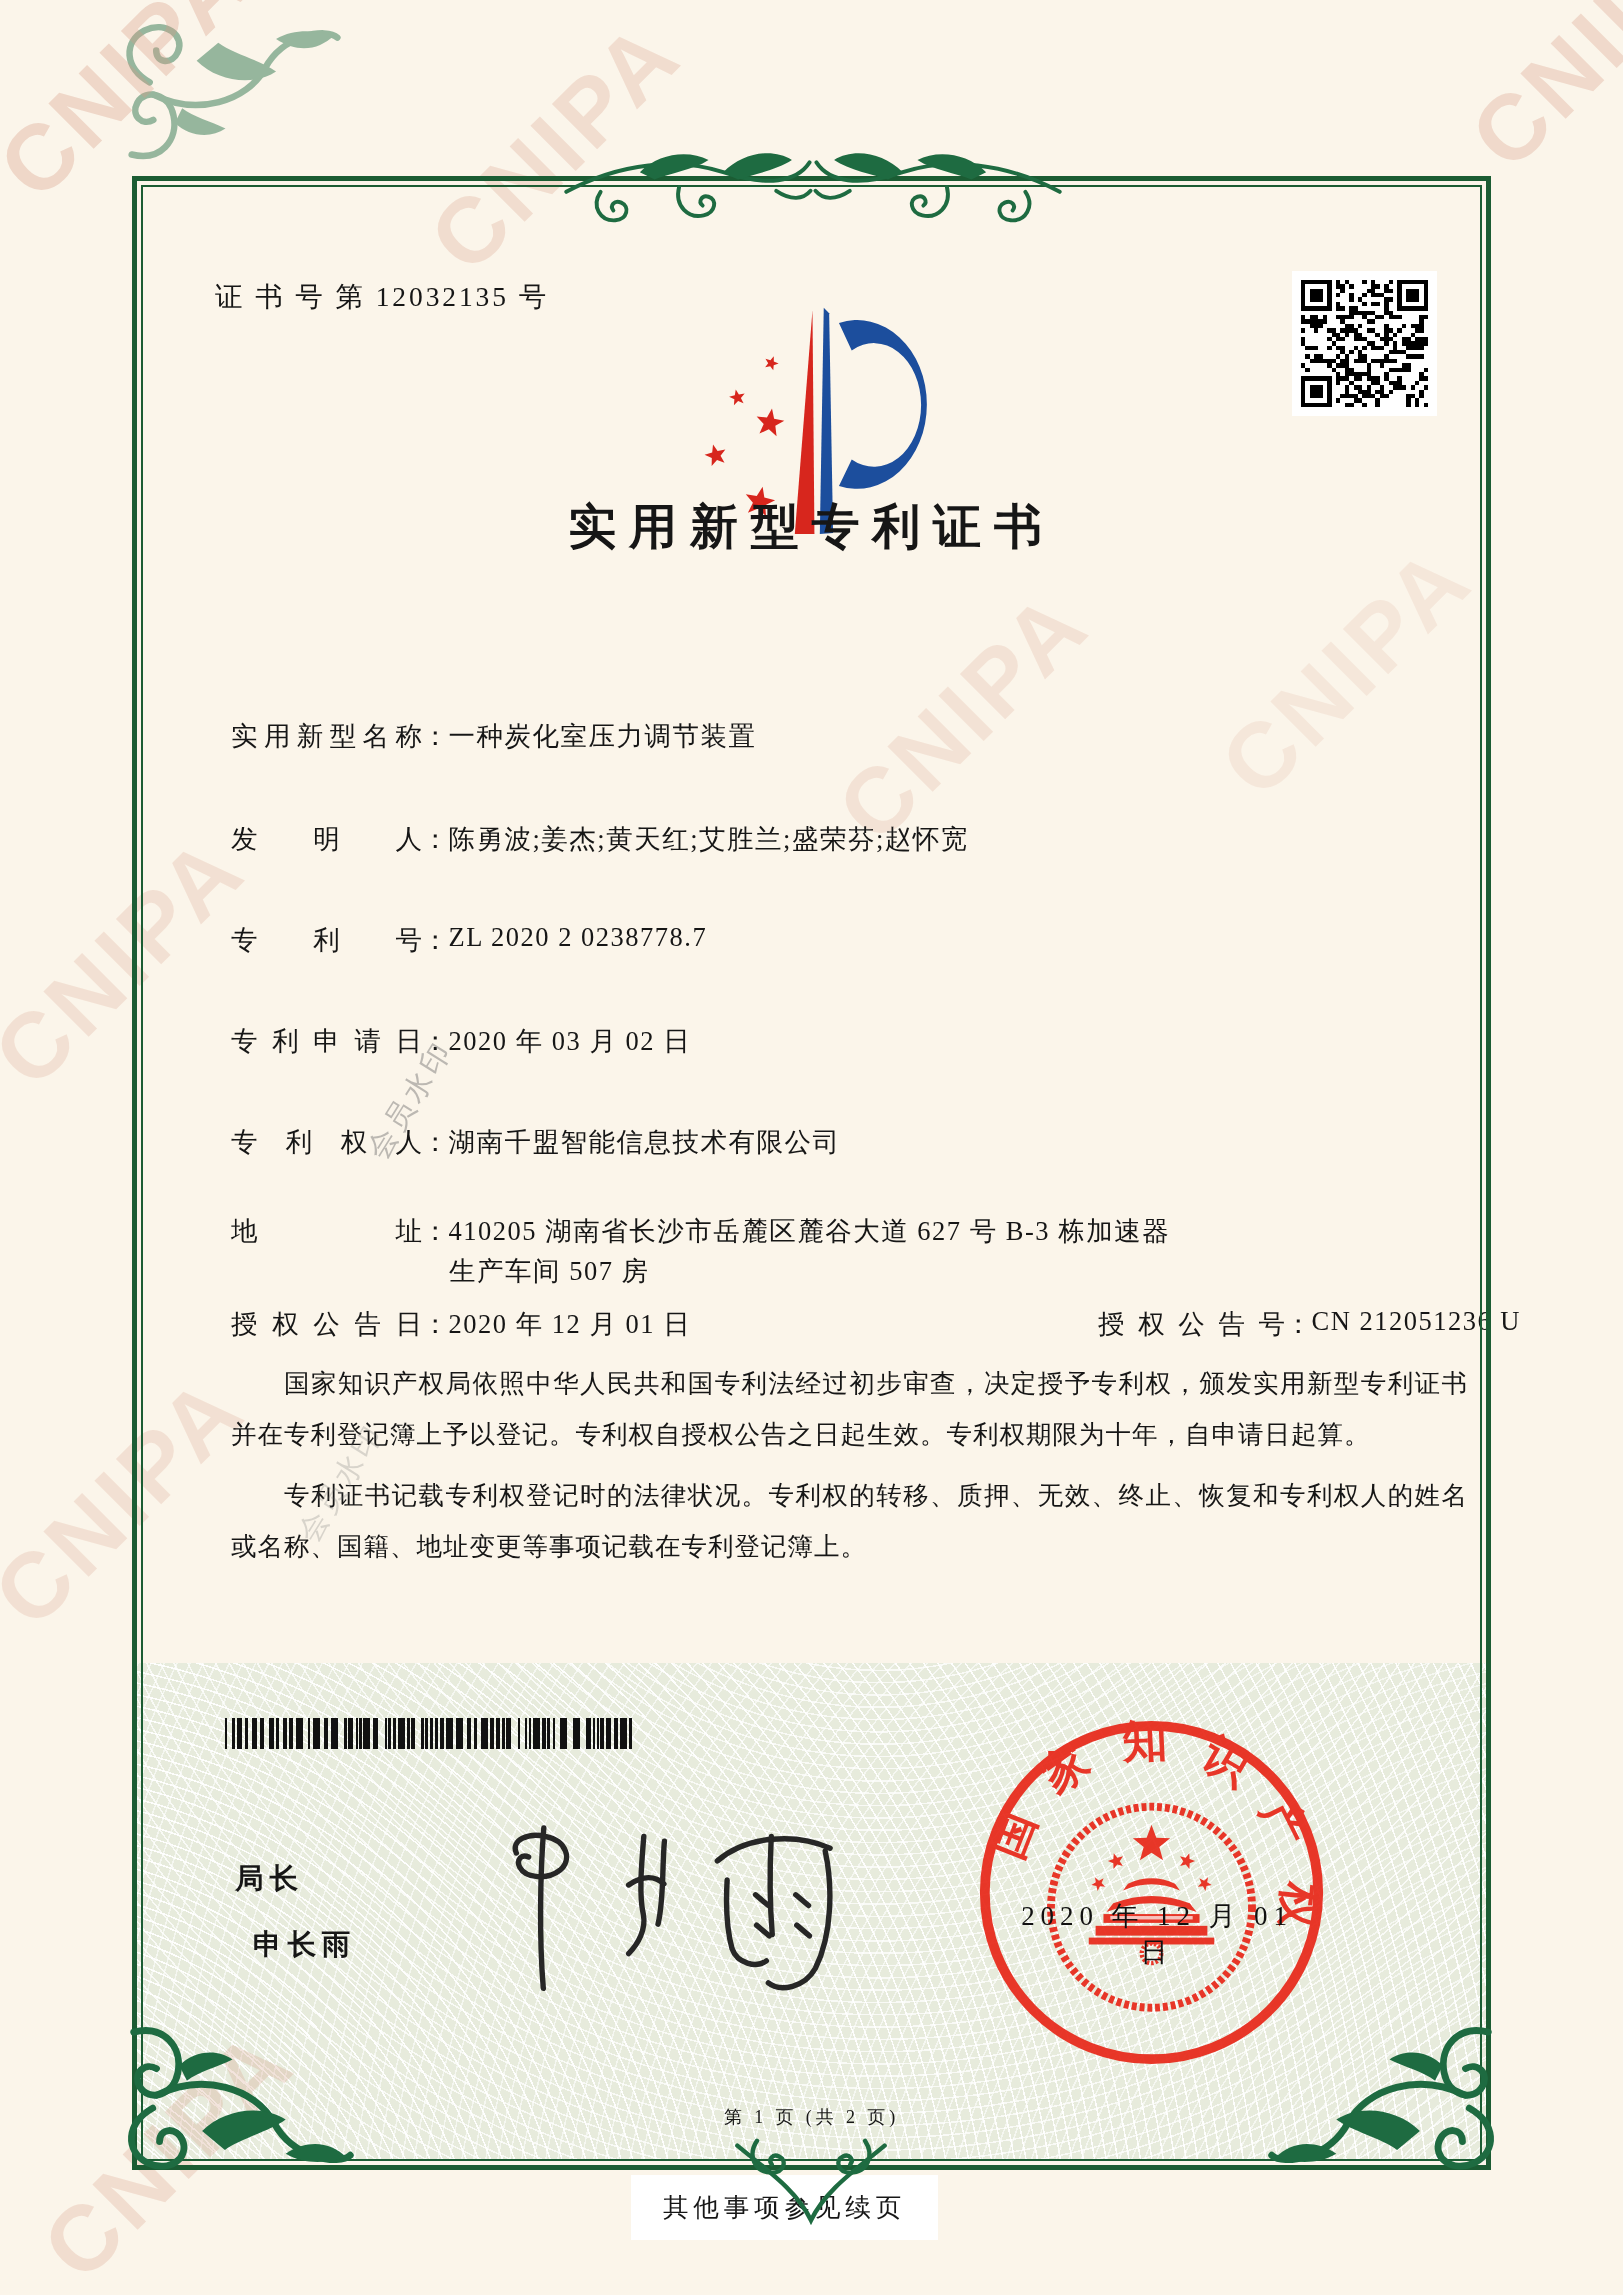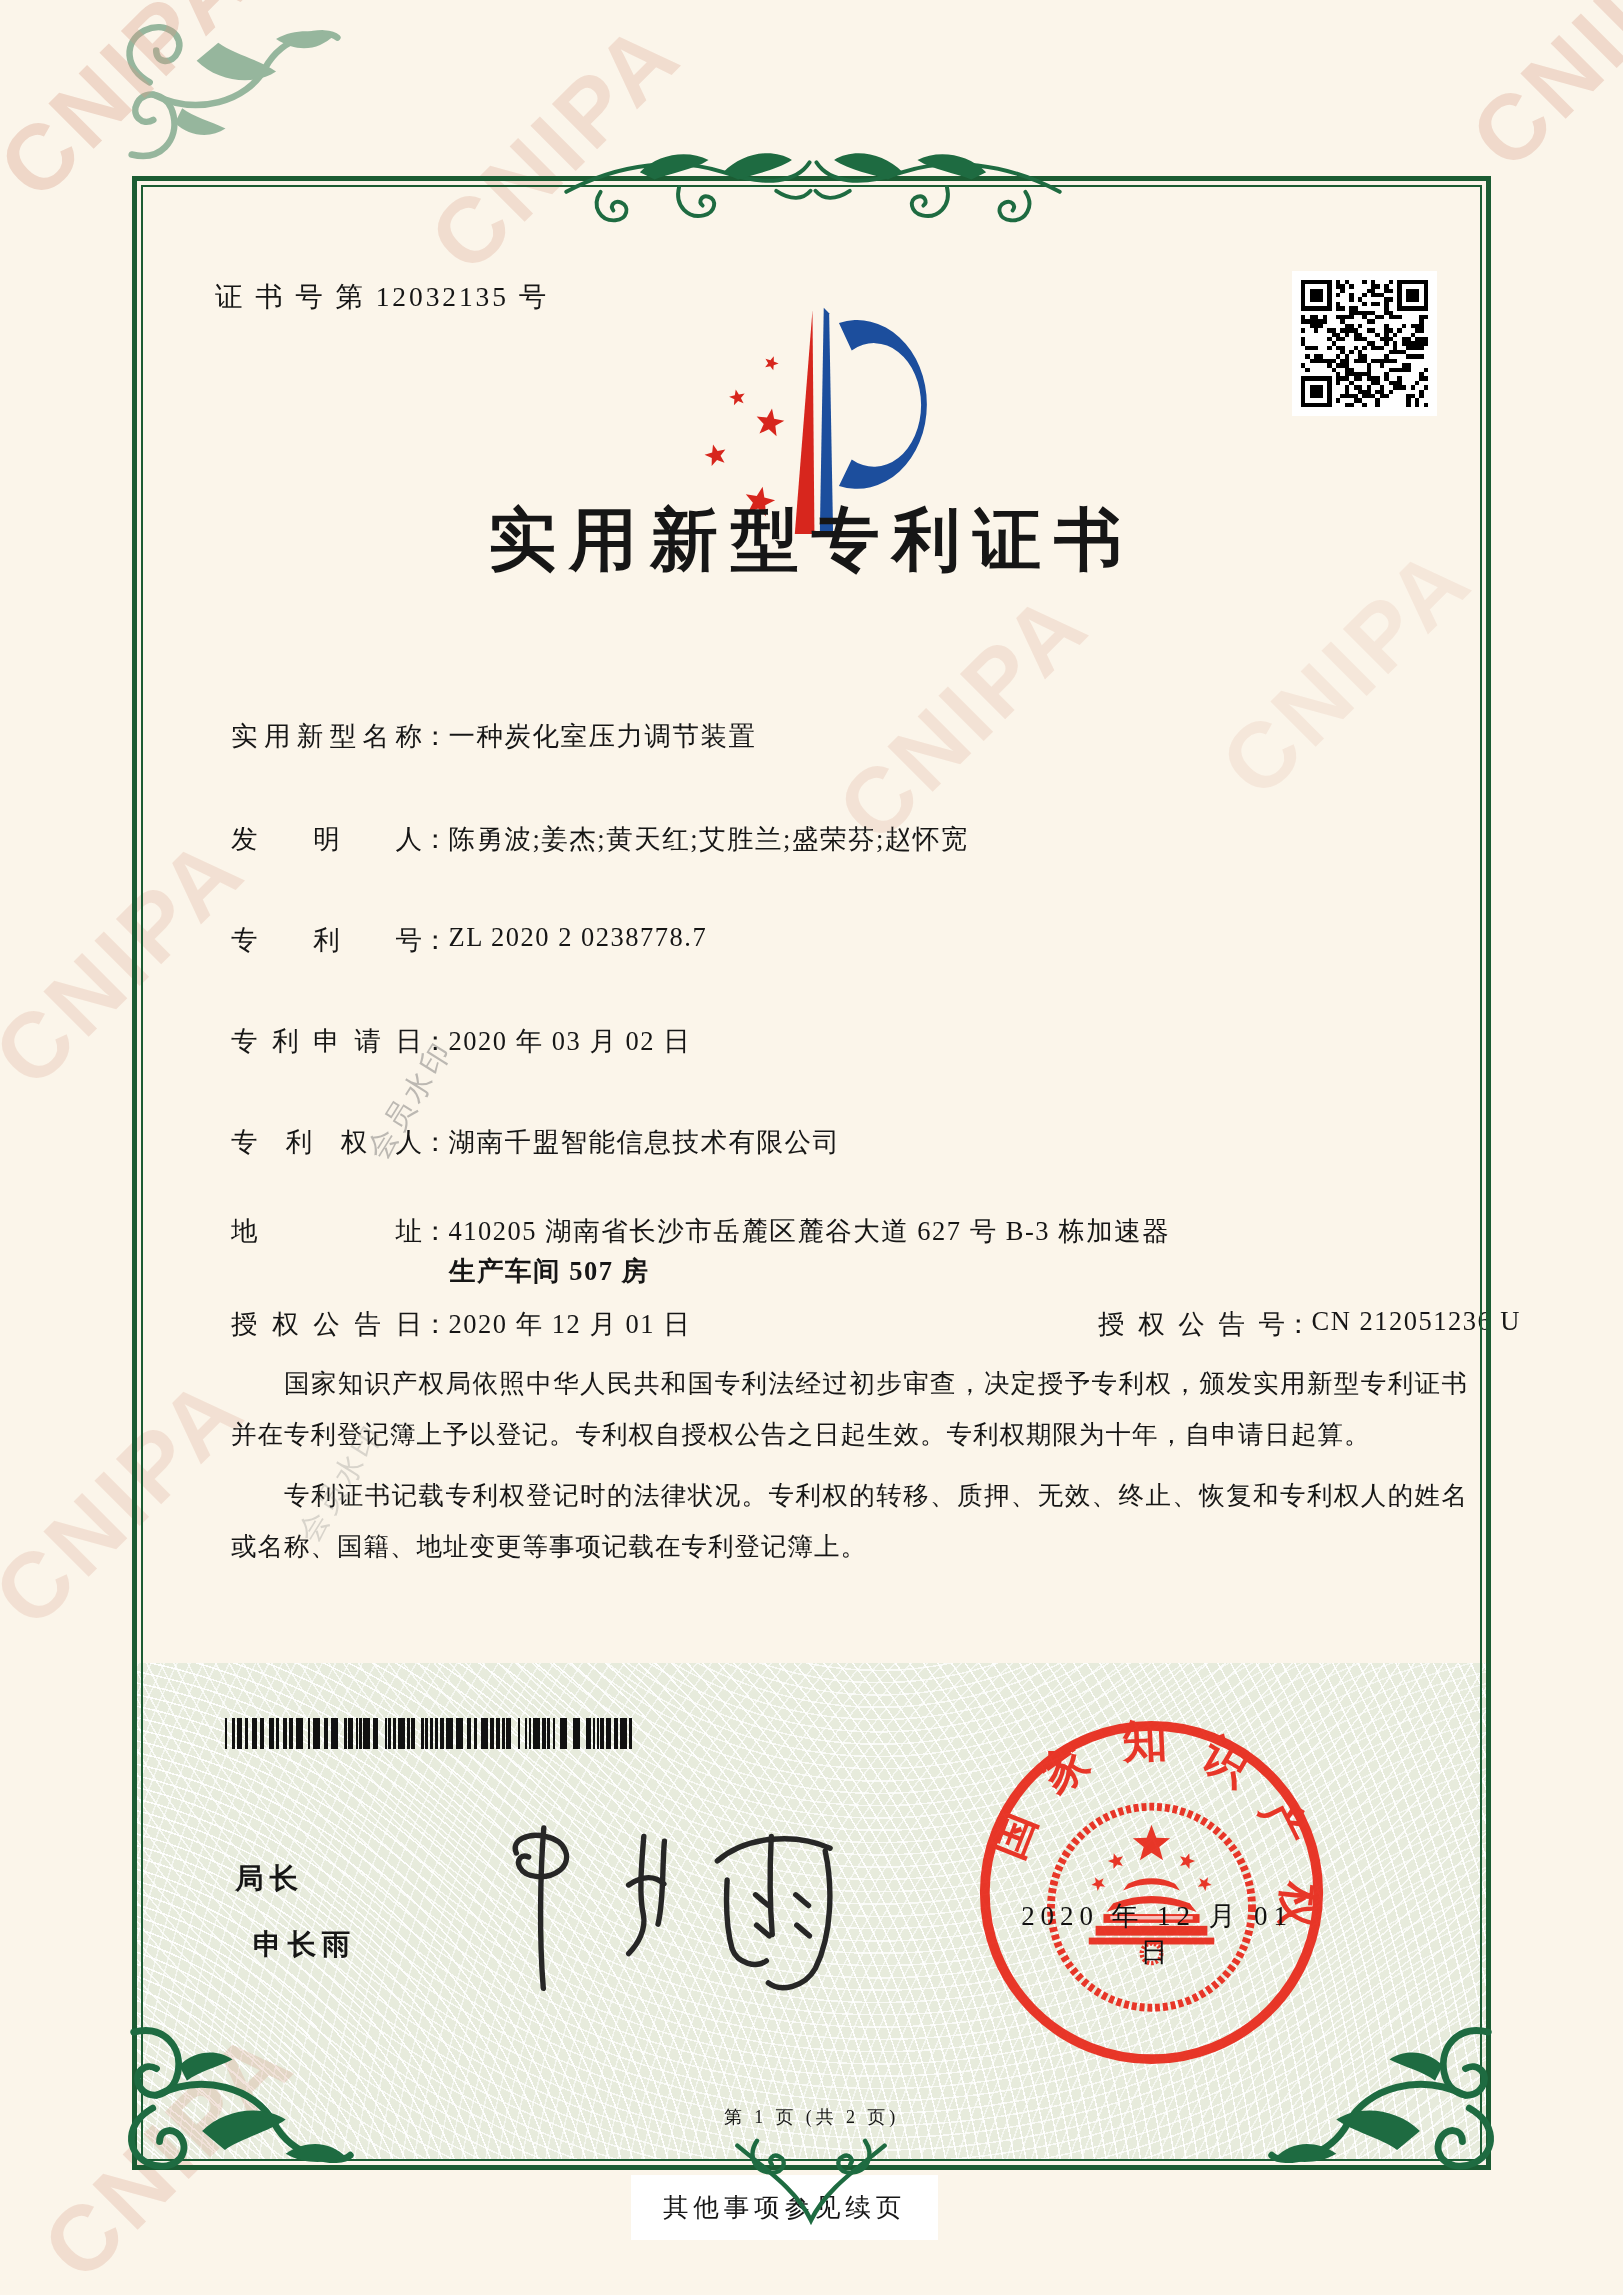--- a/index.html
+++ b/index.html
@@ -28,29 +28,29 @@
     background-image:
       repeating-radial-gradient(circle at -10% 135%, rgba(255,255,255,0) 0 9.8px, rgba(255,255,255,.95) 9.8px 11.3px),
       repeating-radial-gradient(circle at 55% -70%, rgba(255,255,255,0) 0 10.8px, rgba(255,255,255,.75) 10.8px 12.3px),
       repeating-radial-gradient(circle at 112% 140%, rgba(255,255,255,0) 0 10.3px, rgba(255,255,255,.6) 10.3px 11.8px);
   }
 
   
   .cert-no{position:absolute;left:215px;top:279px;font-size:27.5px;letter-spacing:2.9px;z-index:3;}
   .title{
     position:absolute;left:0;top:495px;width:100%;text-align:center;z-index:3;
-    font-size:68px;font-weight:bold;letter-spacing:12.8px;
+    font-size:48px;font-weight:bold;letter-spacing:12.8px;
   }
 
   
   .row{position:absolute;left:231px;font-size:26.5px;z-index:3;white-space:nowrap;}
   .lbl{display:inline-block;width:191px;text-align:justify;text-align-last:justify;vertical-align:top;}
   .colon{display:inline-block;vertical-align:top;}
   .val{display:inline-block;letter-spacing:1.5px;vertical-align:top;}
-  .addr2{position:absolute;left:449px;top:1253px;font-size:26.5px;letter-spacing:1.5px;z-index:3;font-weight:bold;}
+  .addr2{position:absolute;left:449px;top:1253px;font-size:26.5px;letter-spacing:1.5px;z-index:3;}
   .grant2{position:absolute;left:867px;top:0;}
 
   
   .paras{position:absolute;left:231px;top:1358px;width:1237px;z-index:3;}
   .paras p{
     margin:0;font-size:25.5px;line-height:51px;letter-spacing:1px;
     text-align:justify;text-indent:53px;
   }
   .paras p + p{margin-top:9.8px;}
 

